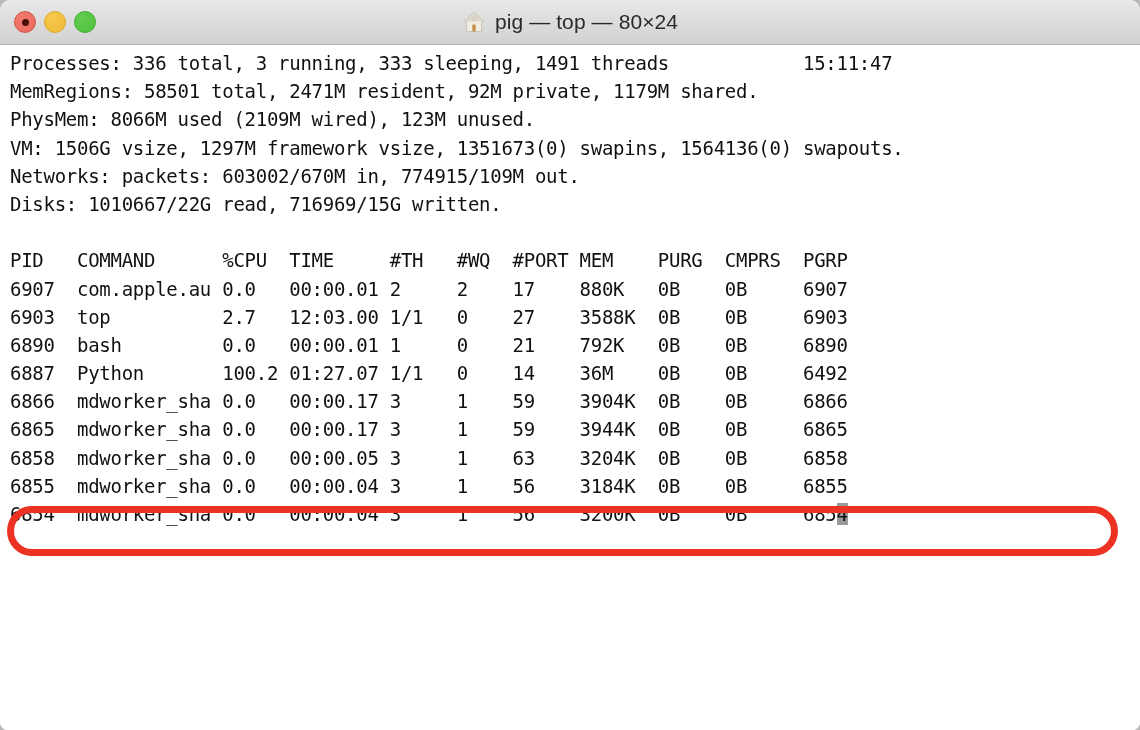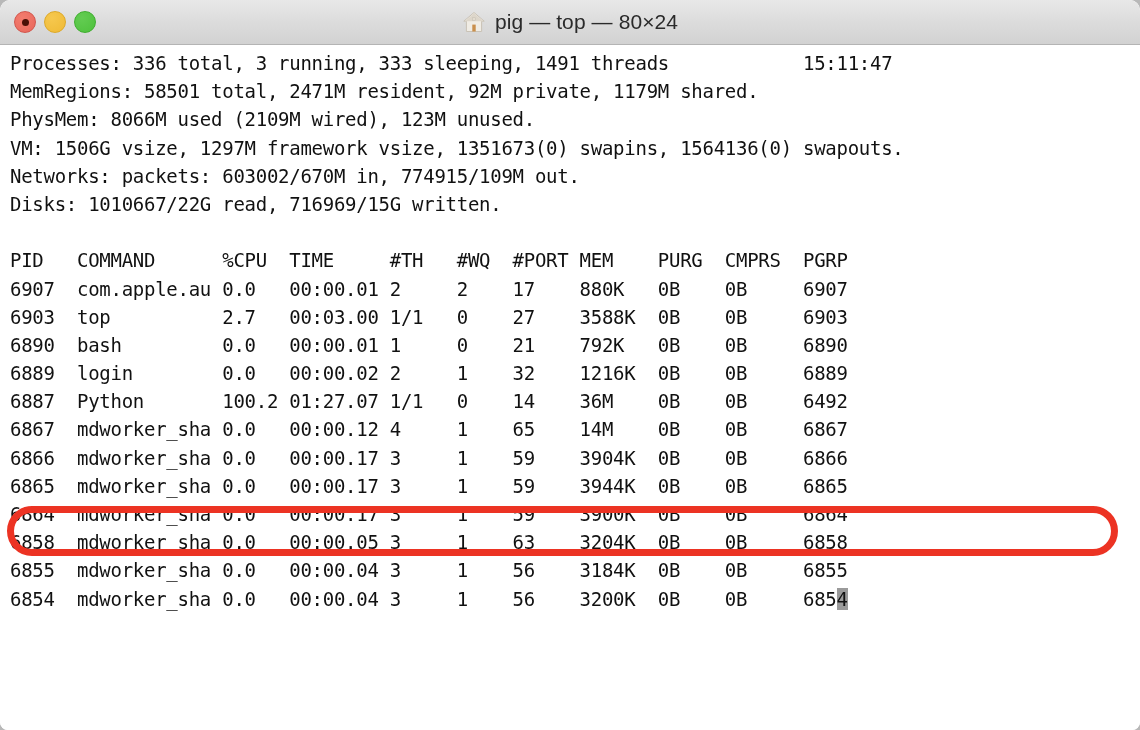--- a/index.html
+++ b/index.html
@@ -155,28 +155,25 @@
       <div class="term-line">Networks: packets: 603002/670M in, 774915/109M out.</div>
       <div class="term-line">Disks: 1010667/22G read, 716969/15G written.</div>
     </div>
 
     <div class="blank-line"></div>
 
     <div class="term-line">PID   COMMAND      %CPU  TIME     #TH   #WQ  #PORT MEM    PURG  CMPRS  PGRP</div>
 
     <div id="process-rows">
         <div class="term-line">6907  com.apple.au 0.0   00:00.01 2     2    17    880K   0B    0B     6907</div>
-        <div class="term-line">6903  top          2.7   00:03.00 1/1   0    27    3588K  0B    0B     6903</div>
+        <div class="term-line">6903  top          2.7   12:03.00 1/1   0    27    3588K  0B    0B     6903</div>
         <div class="term-line">6890  bash         0.0   00:00.01 1     0    21    792K   0B    0B     6890</div>
-        <div class="term-line">6889  login        0.0   00:00.02 2     1    32    1216K  0B    0B     6889</div>
         <div class="term-line">6887  Python       100.2 01:27.07 1/1   0    14    36M    0B    0B     6492</div>
-        <div class="term-line">6867  mdworker_sha 0.0   00:00.12 4     1    65    14M    0B    0B     6867</div>
         <div class="term-line">6866  mdworker_sha 0.0   00:00.17 3     1    59    3904K  0B    0B     6866</div>
         <div class="term-line">6865  mdworker_sha 0.0   00:00.17 3     1    59    3944K  0B    0B     6865</div>
-        <div class="term-line">6864  mdworker_sha 0.0   00:00.17 3     1    59    3900K  0B    0B     6864</div>
         <div class="term-line">6858  mdworker_sha 0.0   00:00.05 3     1    63    3204K  0B    0B     6858</div>
         <div class="term-line">6855  mdworker_sha 0.0   00:00.04 3     1    56    3184K  0B    0B     6855</div>
       </div>
 
     <div class="term-line"><span>6854  mdworker_sha 0.0   00:00.04 3     1    56    3200K  0B    0B     685</span><span class="cursor-cell">4</span></div>
 
     <div id="annotation"></div>
   </div>
 
 </div>

